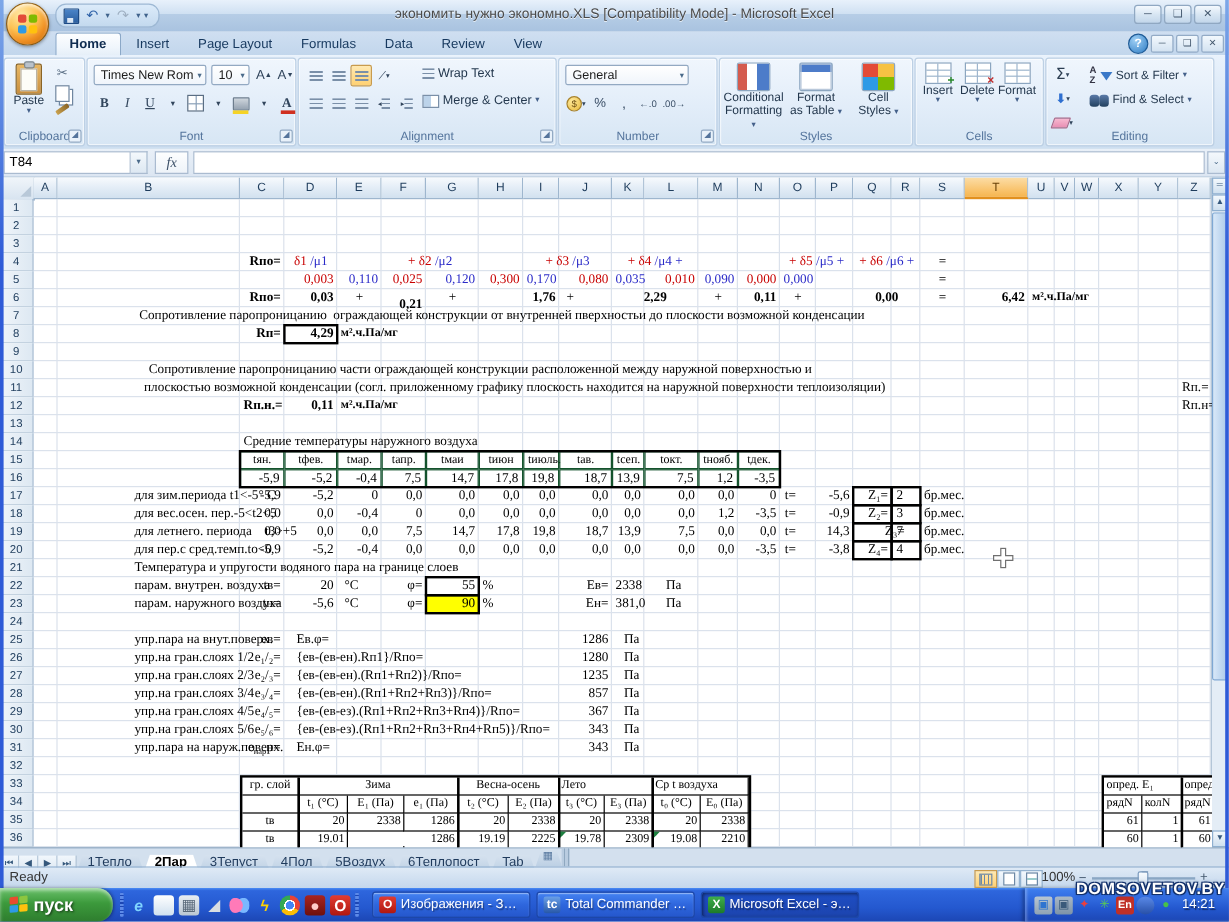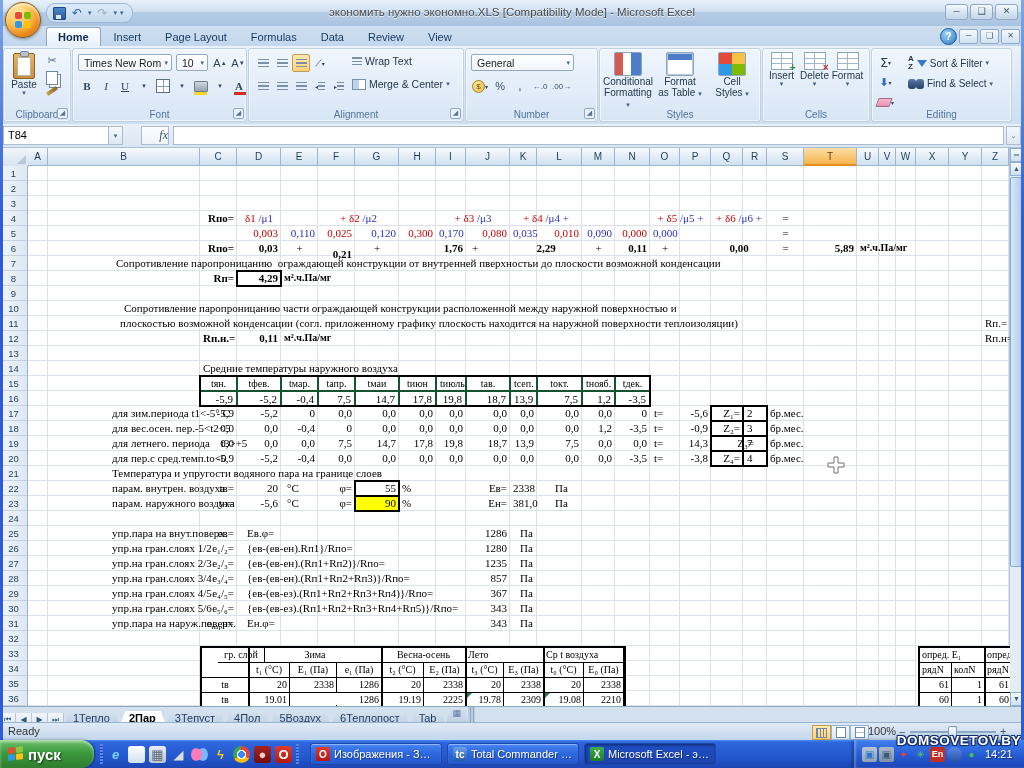--- a/index.html
+++ b/index.html
@@ -100,22 +100,22 @@
 .binoc{width:16px;height:10px;position:relative}
 .binoc:before,.binoc:after{content:"";position:absolute;top:0;width:8px;height:10px;border-radius:3px;background:linear-gradient(#5a7aa8,#23415f)}
 .binoc:after{right:0}
 
 #fbar{position:absolute;left:0;top:124px;width:1024px;height:23px;background:linear-gradient(#e9f0f8,#dce6f2);
   border-bottom:1px solid #a9c0d8;display:flex;align-items:center}
 .namebox{width:96px;height:17px;margin-left:3px;background:#fff;border:1px solid #aabbd0;font-size:11px;
   padding:0 4px;line-height:17px;color:#000}
 .nbcar{width:13px;height:17px;border:1px solid #aabbd0;border-left:none;background:linear-gradient(#f4f8fc,#dde8f2);
   font-size:7px;text-align:center;line-height:17px;color:#4a6a8a}
-.fxbtn{width:26px;height:17px;margin-left:18px;border:1px solid #aabbd0;background:linear-gradient(#fdfefe,#eef3f9);
-  font-family:"Liberation Serif",serif;font-style:italic;font-size:12px;text-align:right;line-height:16px;color:#3c5068}
+.fxbtn{width:26px;height:17px;margin-left:6px;border:1px solid #aabbd0;background:linear-gradient(#fdfefe,#eef3f9);
+  font-family:"Liberation Serif",serif;font-style:italic;font-size:12px;text-align:center;line-height:16px;color:#3c5068}
 .ffield{flex:1;height:17px;background:#fff;border:1px solid #aabbd0;margin-left:4px;margin-right:2px}
 .fexp{width:13px;height:17px;border:1px solid #aabbd0;background:linear-gradient(#f4f8fc,#dde8f2);
   font-size:7px;text-align:center;line-height:17px;color:#4a6a8a;margin-right:3px}
 
 #sheet{position:absolute;left:0;top:148px;width:1010px;height:558px;background:#fff;overflow:hidden}
 .corner{position:absolute;left:0;top:0;width:28px;height:18px;background:linear-gradient(#f0f5fa,#d8e4f0);
   border-right:1px solid #9eb6ce;border-bottom:1px solid #9eb6ce}
 .corner:after{content:"";position:absolute;right:2px;bottom:2px;border-style:solid;border-width:0 0 9px 9px;
   border-color:transparent transparent #b8c8d8 transparent}
 .ch{position:absolute;top:0;height:18px;box-sizing:border-box;background:linear-gradient(#f7fafd,#e5eef7 45%,#d2e1ef);
@@ -601,21 +601,21 @@
       <div class="cell ar b" style="left: 318px; top: 83px; width: 37px; margin-top: 16px;">0,21</div>
       <div class="cell ac" style="left: 355px; top: 93px; width: 44px;">+</div>
       <div class="cell ar b" style="left: 436px; top: 93px; width: 30px;">1,76</div>
       <div class="cell al" style="padding-left: 6px; left: 466px; top: 93px; width: 44px;">+</div>
       <div class="cell ac b" style="left: 510px; top: 93px; width: 72px;">2,29</div>
       <div class="cell ac" style="left: 582px; top: 93px; width: 33px;">+</div>
       <div class="cell ar b" style="left: 615px; top: 93px; width: 35px;">0,11</div>
       <div class="cell ac" style="left: 650px; top: 93px; width: 30px;">+</div>
       <div class="cell ac b" style="left: 711px; top: 93px; width: 56px;">0,00</div>
       <div class="cell ac" style="left: 767px; top: 93px; width: 37px;">=</div>
-      <div class="cell ar b" style="left: 804px; top: 93px; width: 53px;">5,89</div>
+      <div class="cell ar b" style="left: 804px; top: 93px; width: 53px;">6,42</div>
       <div class="cell al b f10" style="left: 857px; top: 93px; width: 22px;">м².ч.Па/мг</div>
       <div class="cell al" style="padding-left: 68px; left: 48px; top: 108px; width: 152px;">Сопротивление паропроницанию  ограждающей конструкции от внутренней пверхностьи до плоскости возможной конденсации</div>
       <div class="cell ar b" style="left: 200px; top: 123px; width: 37px;">Rп=</div>
       <div class="cell ar b" style="left: 237px; top: 123px; width: 44px;">4,29</div>
       <div class="cell al b f10" style="left: 281px; top: 123px; width: 74px;">м².ч.Па/мг</div>
       <div class="cell al" style="padding-left: 76px; left: 48px; top: 153px; width: 152px;">Сопротивление паропроницанию части ограждающей конструкции расположенной между наружной поверхностью и</div>
       <div class="cell al" style="padding-left: 72px; left: 48px; top: 168px; width: 152px;">плоскостью возможной конденсации (согл. приложенному графику плоскость находится на наружной поверхности теплоизоляции)</div>
       <div class="cell ar" style="left: 982px; top: 168px; width: 27px;">Rп.=</div>
       <div class="cell ar b" style="left: 200px; top: 183px; width: 37px;">Rп.н.=</div>
       <div class="cell ar b" style="left: 237px; top: 183px; width: 44px;">0,11</div>
@@ -780,21 +780,21 @@
       <div class="boxx" style="left: 354px; top: 347px; width: 42px; height: 13px;"></div>
       <div class="boxx" style="left: 710px; top: 257px; width: 30px; height: 13px;"></div>
       <div class="boxx" style="left: 742px; top: 257px; width: 22px; height: 13px;"></div>
       <div class="boxx" style="left: 710px; top: 272px; width: 30px; height: 13px;"></div>
       <div class="boxx" style="left: 742px; top: 272px; width: 22px; height: 13px;"></div>
       <div class="boxx" style="left: 710px; top: 287px; width: 30px; height: 13px;"></div>
       <div class="boxx" style="left: 742px; top: 287px; width: 22px; height: 13px;"></div>
       <div class="boxx" style="left: 710px; top: 302px; width: 30px; height: 13px;"></div>
       <div class="boxx" style="left: 742px; top: 302px; width: 22px; height: 13px;"></div>
       <div class="tbl" style="left: 200px; top: 498px; width: 422px; height: 60px;">
-        <div class="tc" style="left: 16px; top: 0px; width: 47px; height: 15px; text-align: center;">гр. слой</div>
+        <div class="tc" style="left: 0px; top: 0px; width: 47px; height: 15px; text-align: center;">гр. слой</div>
         <div class="tc" style="left: 47px; top: 0px; width: 133px; height: 15px; text-align: center;">Зима</div>
         <div class="tc" style="left: 180px; top: 0px; width: 84px; height: 15px; text-align: center;">Весна-осень</div>
         <div class="tc" style="left: 264px; top: 0px; width: 78px; height: 15px; text-align: left;">Лето</div>
         <div class="tc" style="left: 342px; top: 0px; width: 80px; height: 15px; text-align: left;">Ср t воздуха</div>
         <div class="tc" style="left: 0px; top: 15px; width: 47px; height: 15px; text-align: center;"></div>
         <div class="tc" style="left: 47px; top: 15px; width: 41px; height: 15px; text-align: center;">t₁ (°C)</div>
         <div class="tc" style="left: 88px; top: 15px; width: 47px; height: 15px; text-align: center;">E₁ (Па)</div>
         <div class="tc" style="left: 135px; top: 15px; width: 45px; height: 15px; text-align: center;">e₁ (Па)</div>
         <div class="tc" style="left: 180px; top: 15px; width: 42px; height: 15px; text-align: center;">t₂ (°C)</div>
         <div class="tc" style="left: 222px; top: 15px; width: 42px; height: 15px; text-align: center;">E₂ (Па)</div>

